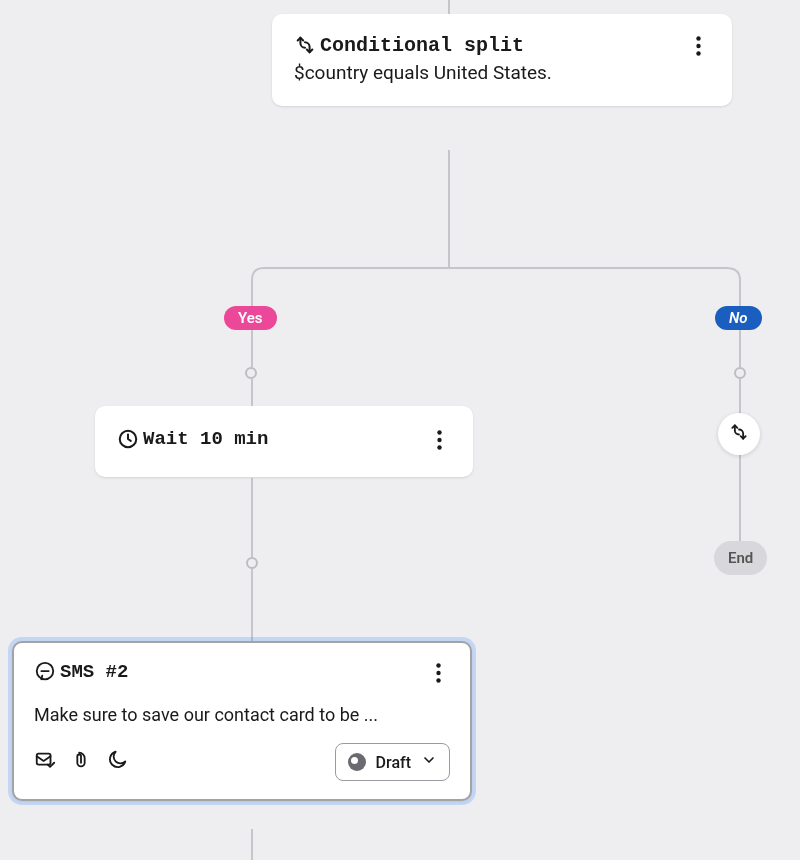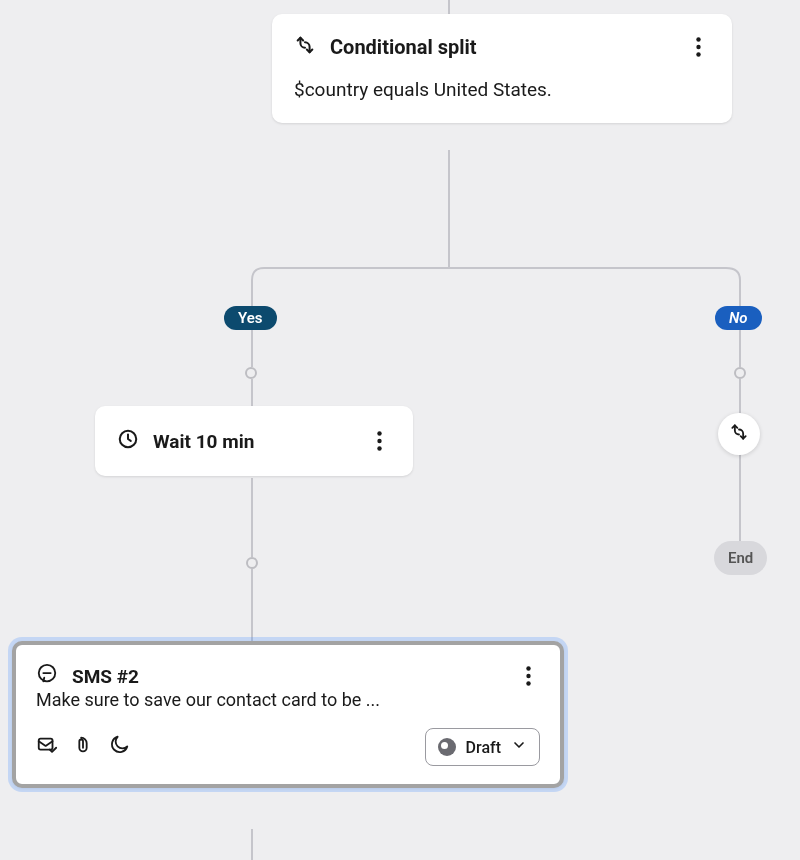--- a/index.html
+++ b/index.html
@@ -23,30 +23,30 @@
 
   
   .conditional-card {
     left: 272px;
     top: 14px;
     width: 460px;
     padding: 20px 22px 22px 22px;
   }
   .card-header {
     display: flex;
-    align-items: center;
-    gap: 14px;
+    align-items: flex-start;
+    gap: 4px;
+    font-family: Liberation Mono, monospace;
   }
   .card-title {
     font-size: 20px;
     font-weight: 700;
     flex: 1;
   }
   .card-body {
-    margin-top: 18px;
     font-size: 19px;
     font-weight: 400;
     color: #1a1a1a;
   }
 
   .more-btn {
     width: 24px;
     height: 24px;
     display: flex;
     align-items: center;
@@ -55,42 +55,43 @@
     border: none;
     cursor: pointer;
     color: #1a1a1a;
     padding: 0;
   }
 
   
   .wait-card {
     left: 95px;
     top: 406px;
-    width: 318px;
+    width: 378px;
     padding: 22px 22px;
   }
   .wait-card .card-header .card-title {
     font-size: 19px;
     font-weight: 700;
   }
 
   
   .sms-card {
     left: 12px;
     top: 641px;
-    width: 552px;
+    width: 460px;
     padding: 18px 20px 18px 20px;
-    border: 4px solid #a3a3a3;
+    border: 2px solid #a3a3a3;
     box-shadow: 0 0 0 4px rgba(72,144,255,0.25), 0 1px 3px rgba(0,0,0,0.08);
   }
   .sms-card .card-header .card-title {
     font-size: 19px;
     font-weight: 700;
   }
   .sms-text {
+    margin-top: 16px;
     font-size: 18px;
     color: #1a1a1a;
     white-space: nowrap;
     overflow: hidden;
     text-overflow: ellipsis;
   }
   .sms-footer {
     margin-top: 18px;
     display: flex;
     align-items: center;
@@ -131,21 +132,21 @@
 
   
   .pill {
     position: absolute;
     border-radius: 999px;
     font-size: 15px;
     font-weight: 600;
     padding: 3px 14px;
     color: #fff;
   }
-  .pill-yes { left: 224px; top: 306px; background: #0c4a6e; }
+  .pill-yes { left: 224px; top: 306px; background: #ec4899; }
   .pill-no  { left: 715px; top: 306px; background: #1a5fbf; font-style: italic; }
   .pill-end {
     left: 714px; top: 541px;
     background: #d8d8dc;
     color: #555;
     font-weight: 600;
     padding: 8px 14px;
   }
 
   

